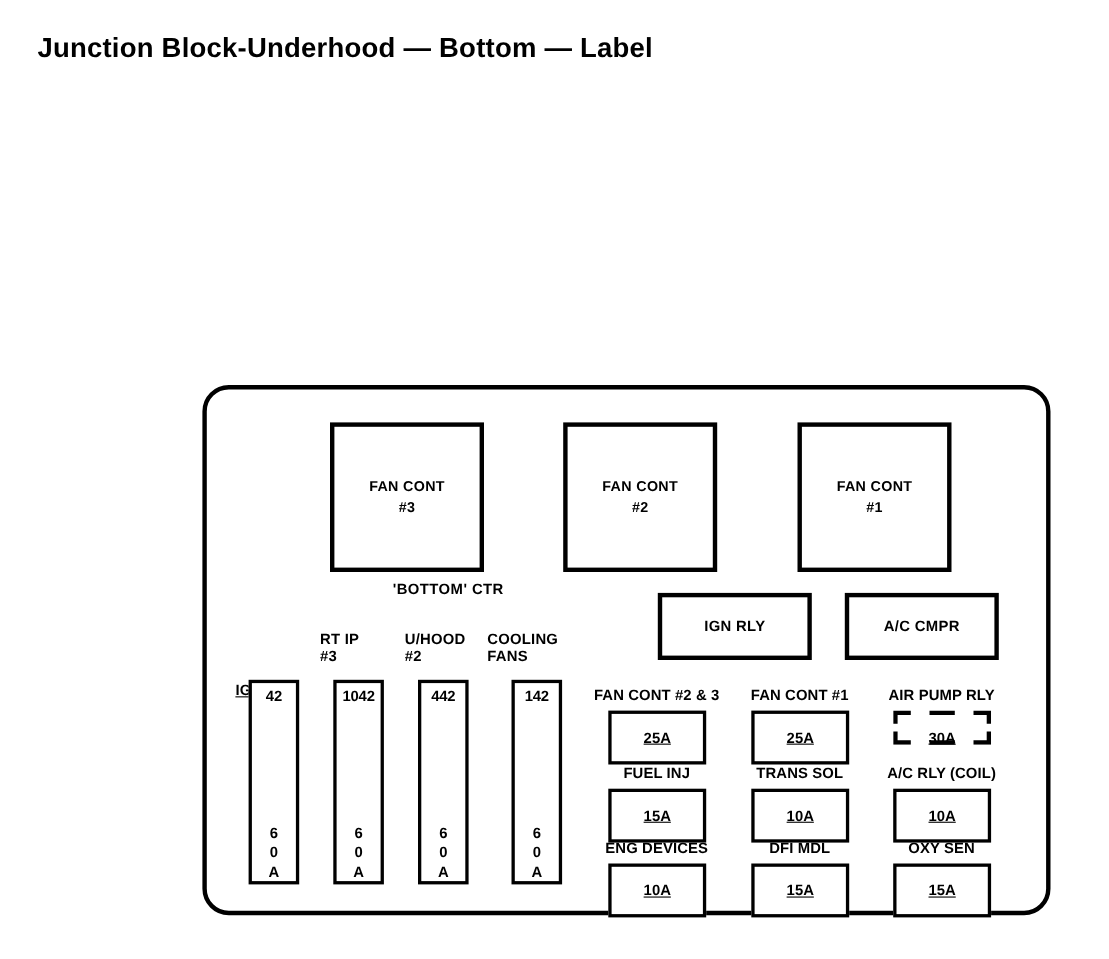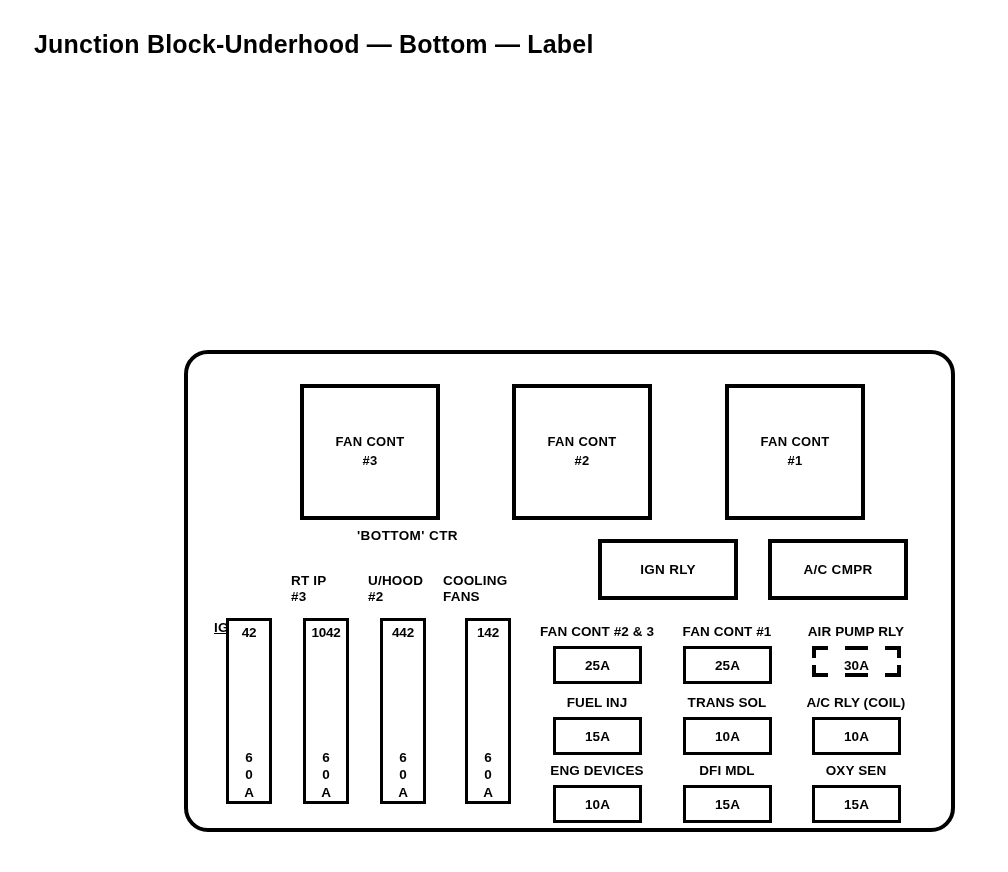--- a/index.html
+++ b/index.html
@@ -99,24 +99,25 @@
     font-weight: bold;
     text-align: left;
     line-height: 1.16;
     letter-spacing: 0.2px;
     white-space: nowrap;
   }
 
   
   .fuse {
     width: 89px;
-    height: 38px;
+    height: 49px;
     border-width: 3px;
     font-size: 13.5px;
     font-weight: bold;
+    text-decoration: underline;
   }
   
   .fuse.slot-empty {
     border: none;
     background: transparent;
   }
   .fuse.slot-empty .bracket-svg {
     position: absolute;
     left: 0;
     top: 0;

